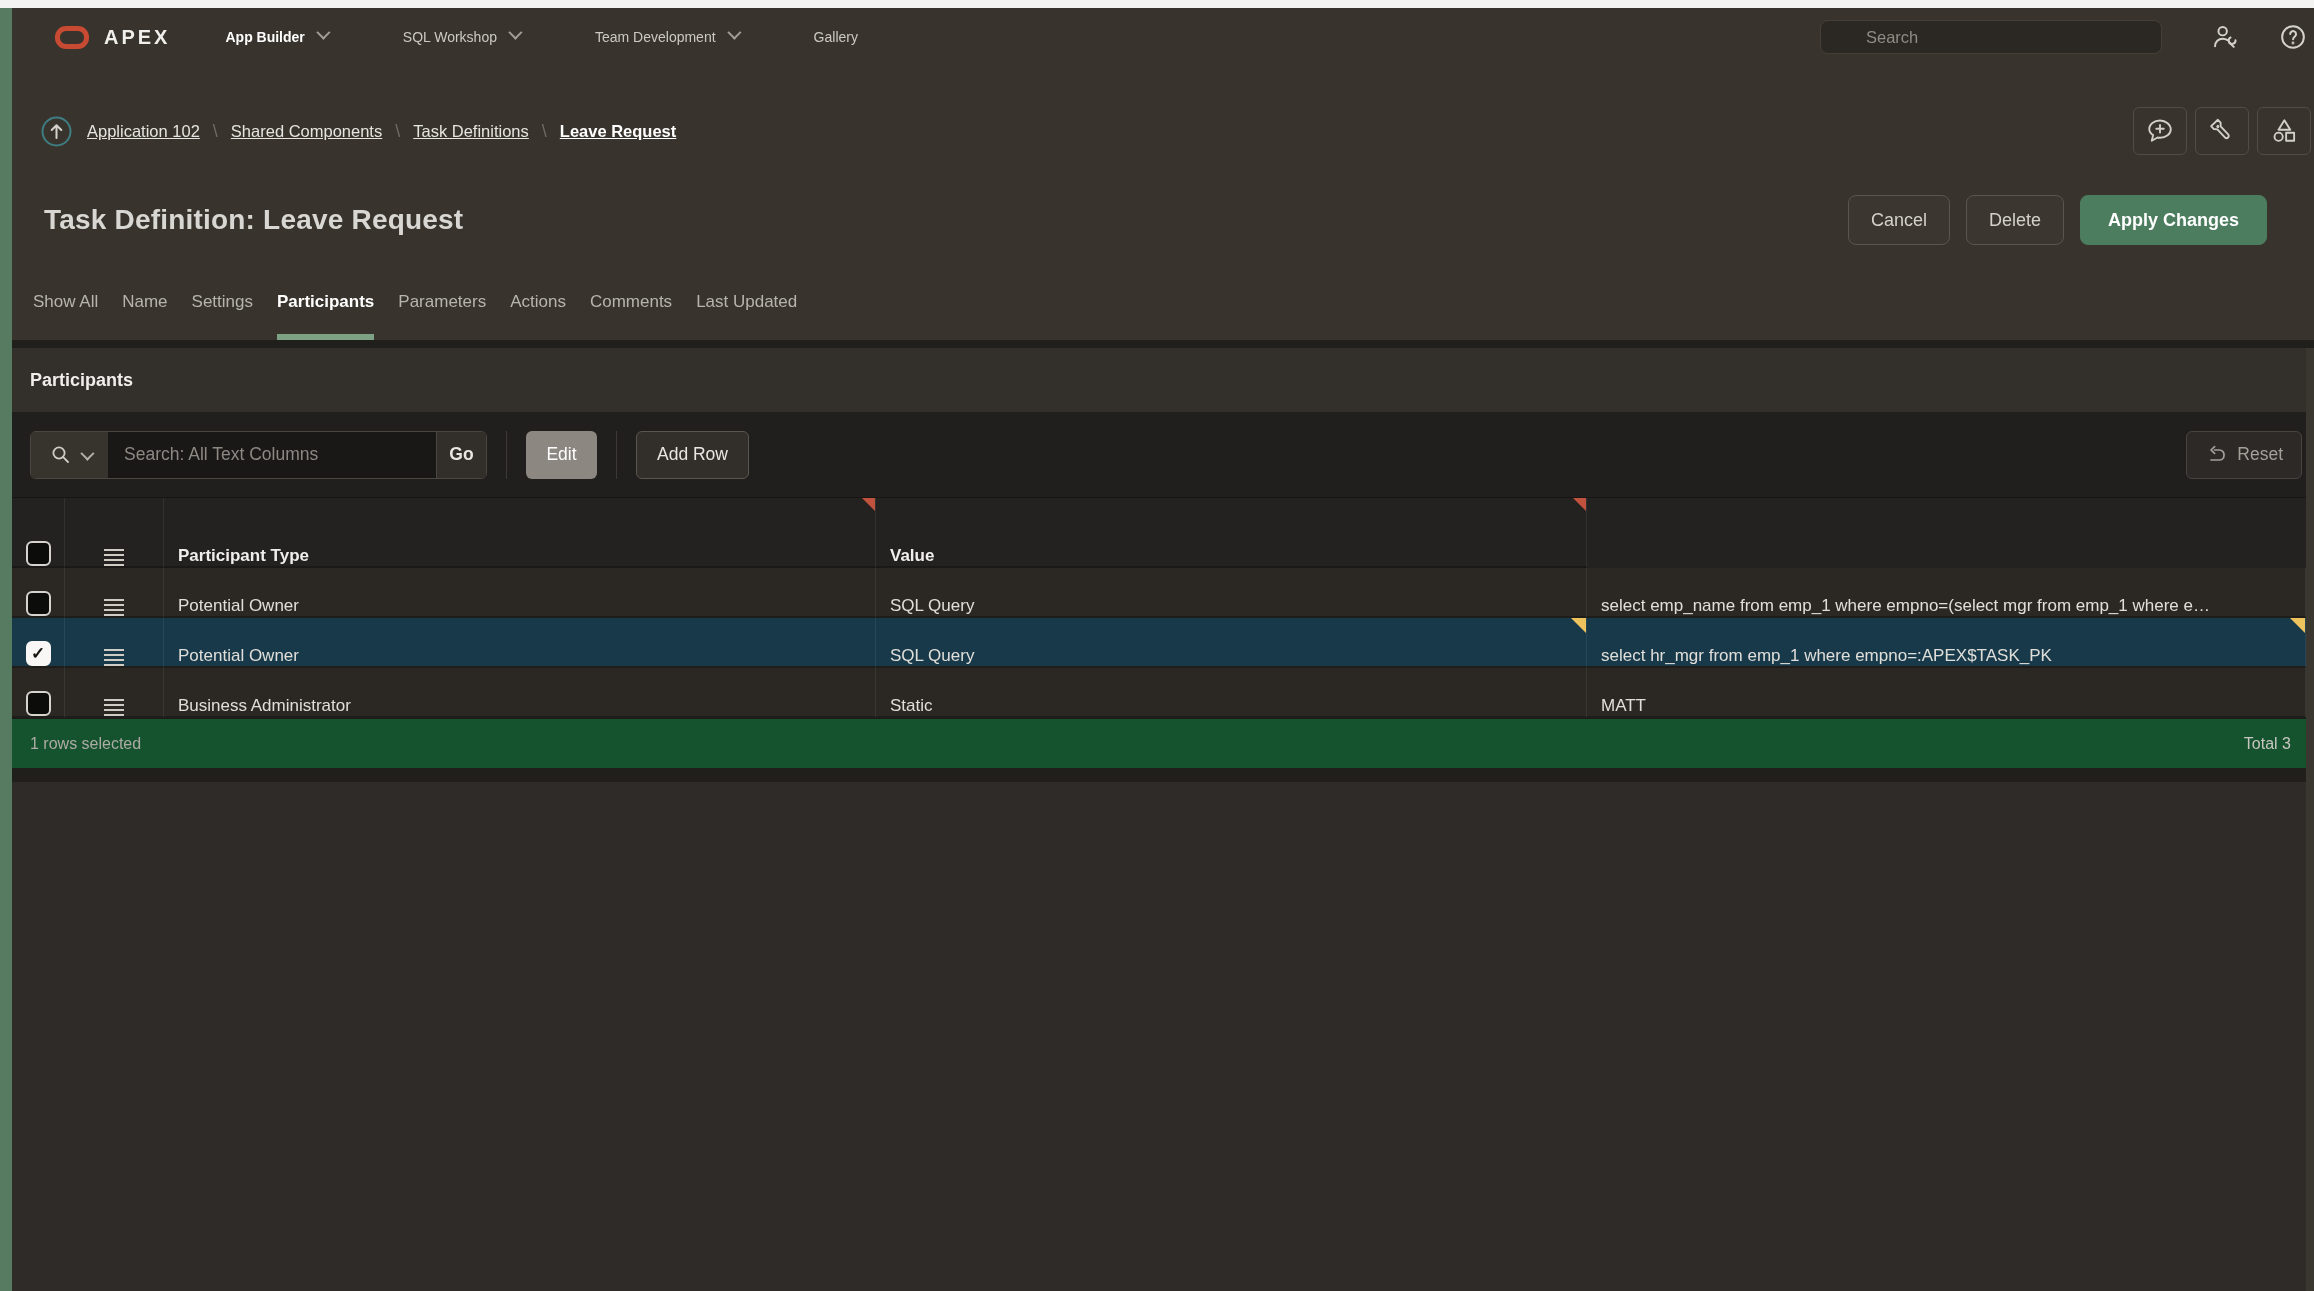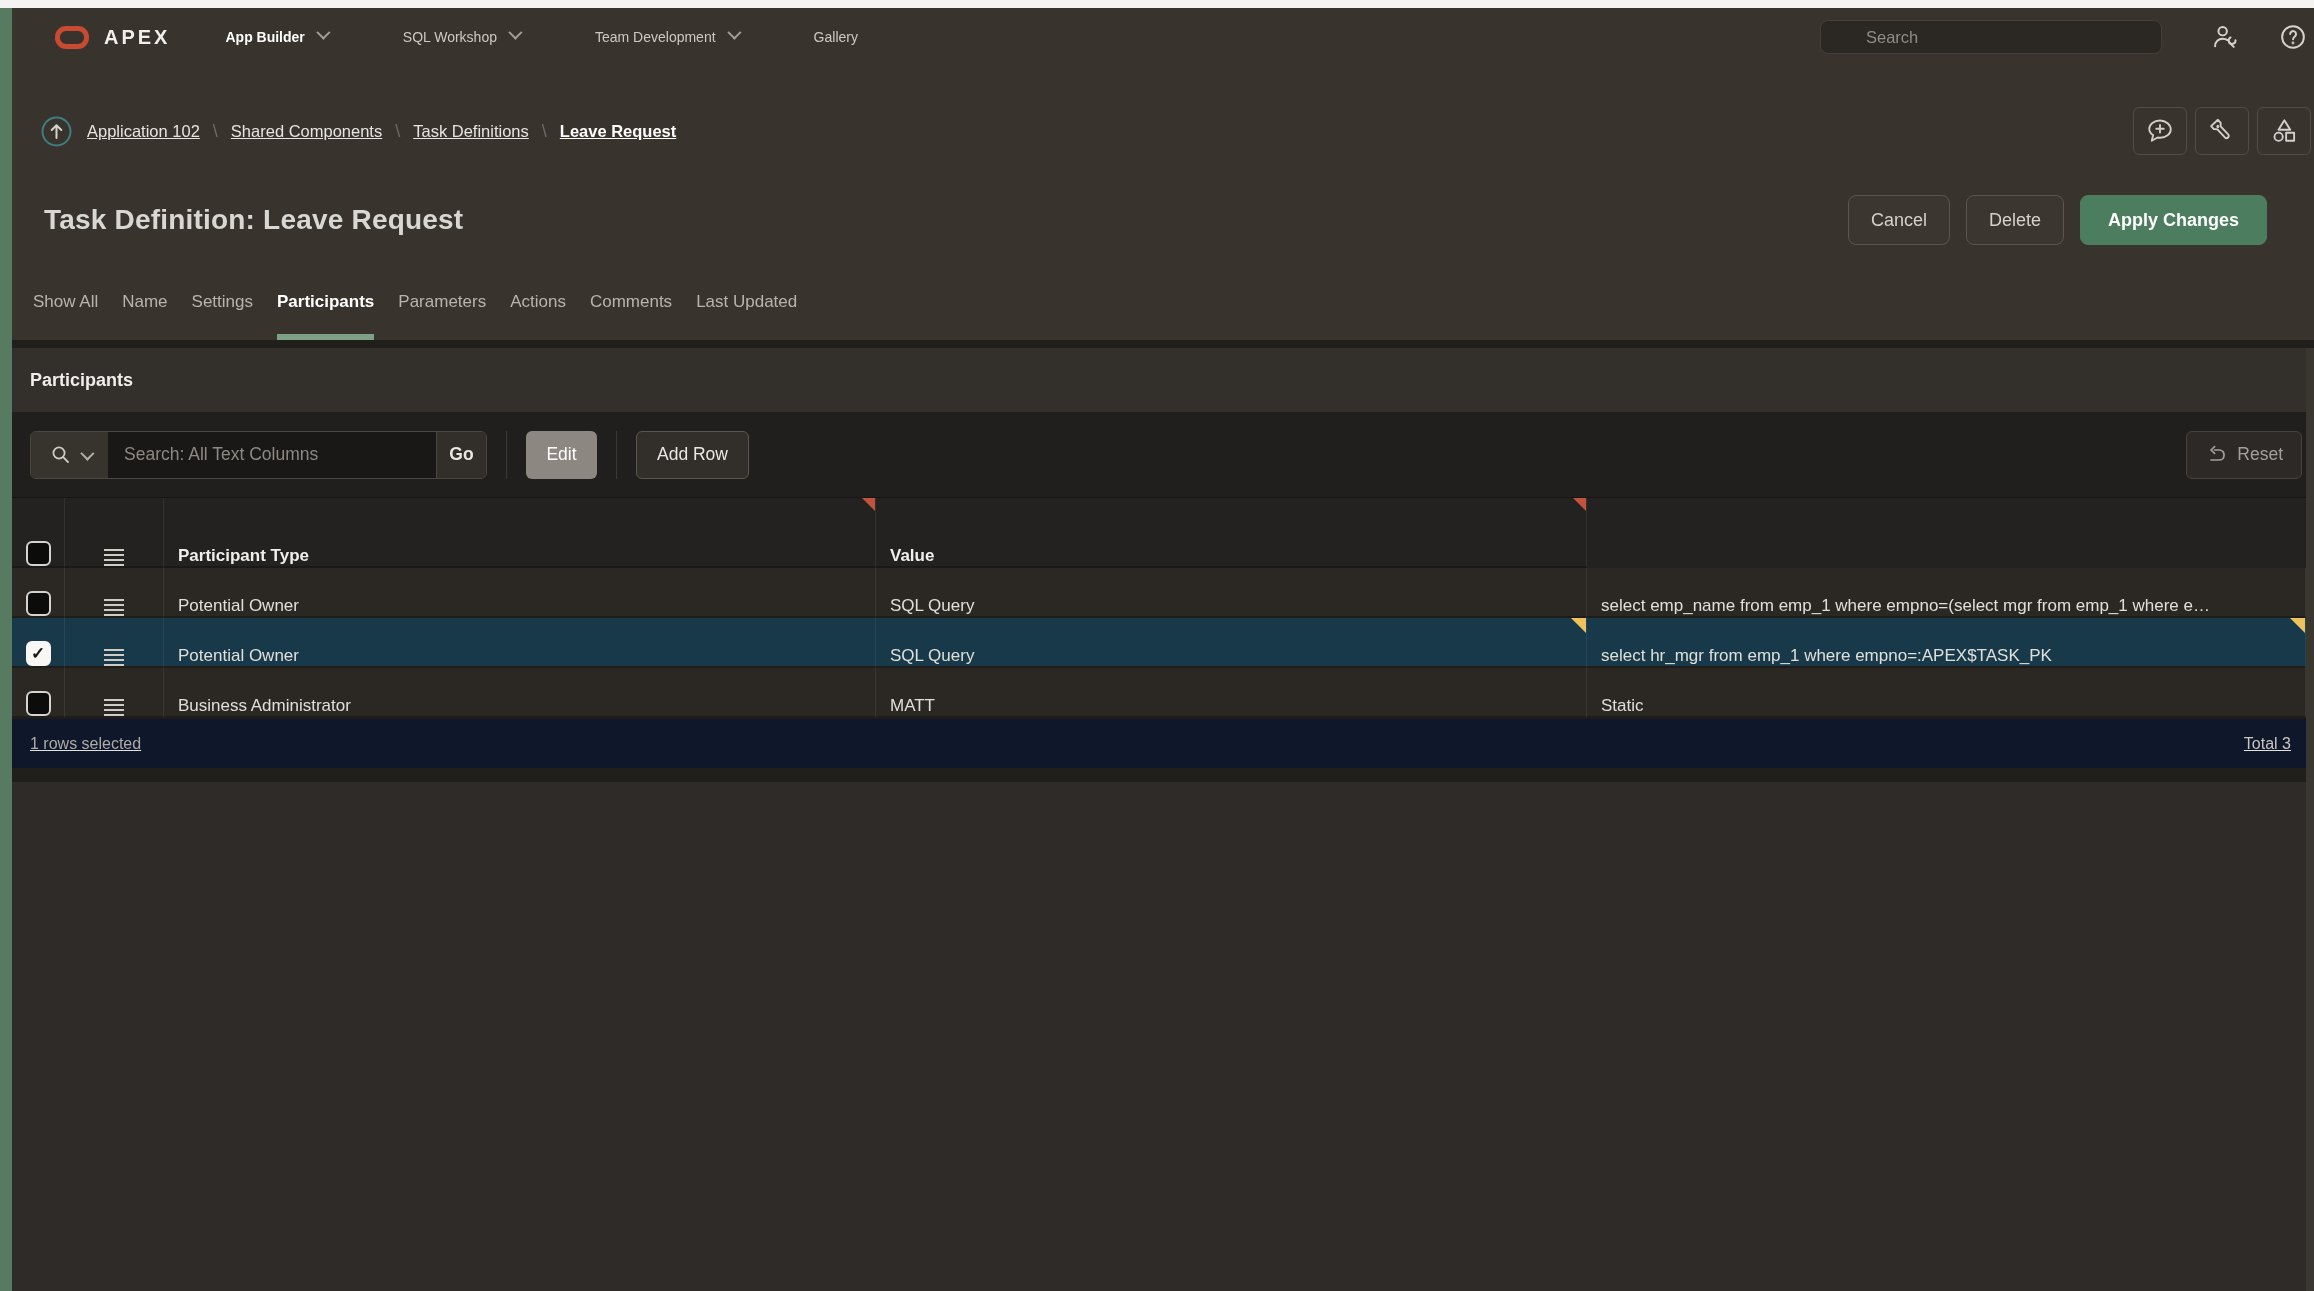--- a/index.html
+++ b/index.html
@@ -105,22 +105,22 @@
   .checkbox{width:25px;height:25px;border-radius:6px;border:2px solid #d6d3cf;background:#0c0c0b;
             box-sizing:border-box;display:flex;align-items:center;justify-content:center;cursor:pointer;flex:none;}
   .checkbox.checked{background:#f8f7f5;border-color:#f8f7f5;}
   .checkbox.checked::after{content:"✓";color:#15140f;font-size:17px;font-weight:700;line-height:1;}
   .burger{display:inline-block;cursor:pointer;}
   .burger i{display:block;width:20px;height:2px;background:#cfccc6;}
   .burger i + i{margin-top:3px;}
   .corner{position:absolute;top:0;right:0;width:0;height:0;border-left:15px solid transparent;}
   .corner.red{border-top:13px solid #c1523e;border-left-width:13px;}
   .corner.yellow{border-top:15px solid #eec25d;}
-  .gfoot{height:50px;background:#0f172a;display:flex;align-items:center;justify-content:space-between;
-         padding:0 15px 0 18px;box-sizing:border-box;border-top:1px solid #1d1c1a;text-decoration:underline;}
+  .gfoot{height:50px;background:#14532d;display:flex;align-items:center;justify-content:space-between;
+         padding:0 15px 0 18px;box-sizing:border-box;border-top:1px solid #1d1c1a;}
   .foot-left{font-size:16px;color:#aeaba6;}
   .foot-right{font-size:16px;color:#c9c6c1;}
   .filler{flex:1;background:#2f2b28;}
 </style>
 </head>
 <body>
 
 <div class="page">
   <div class="top-white"></div>
   <div class="edge-green"></div>
@@ -327,24 +327,24 @@
         </div>
         <div class="td col-icon">
           <span class="burger">
               <i></i>
               <i></i>
               <i></i>
               <i></i>
             </span>
         </div>
         <div class="td col-text">Business Administrator</div>
+        <div class="td col-text">Static</div>
         <div class="td col-text">
           <span class="cell-clip">MATT</span>
         </div>
-        <div class="td col-text">Static</div>
       </div>
 
       <div class="gfoot">
         <span class="foot-left">1 rows selected</span>
         <span class="foot-right">Total 3</span>
       </div>
     </div>
 
     <div class="band2"></div>
     <div class="filler"></div>

